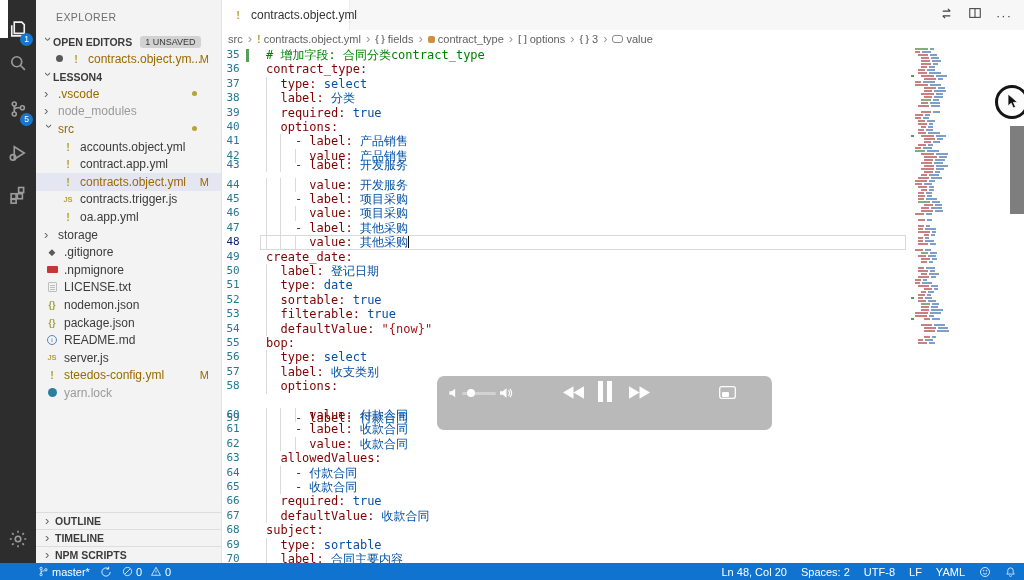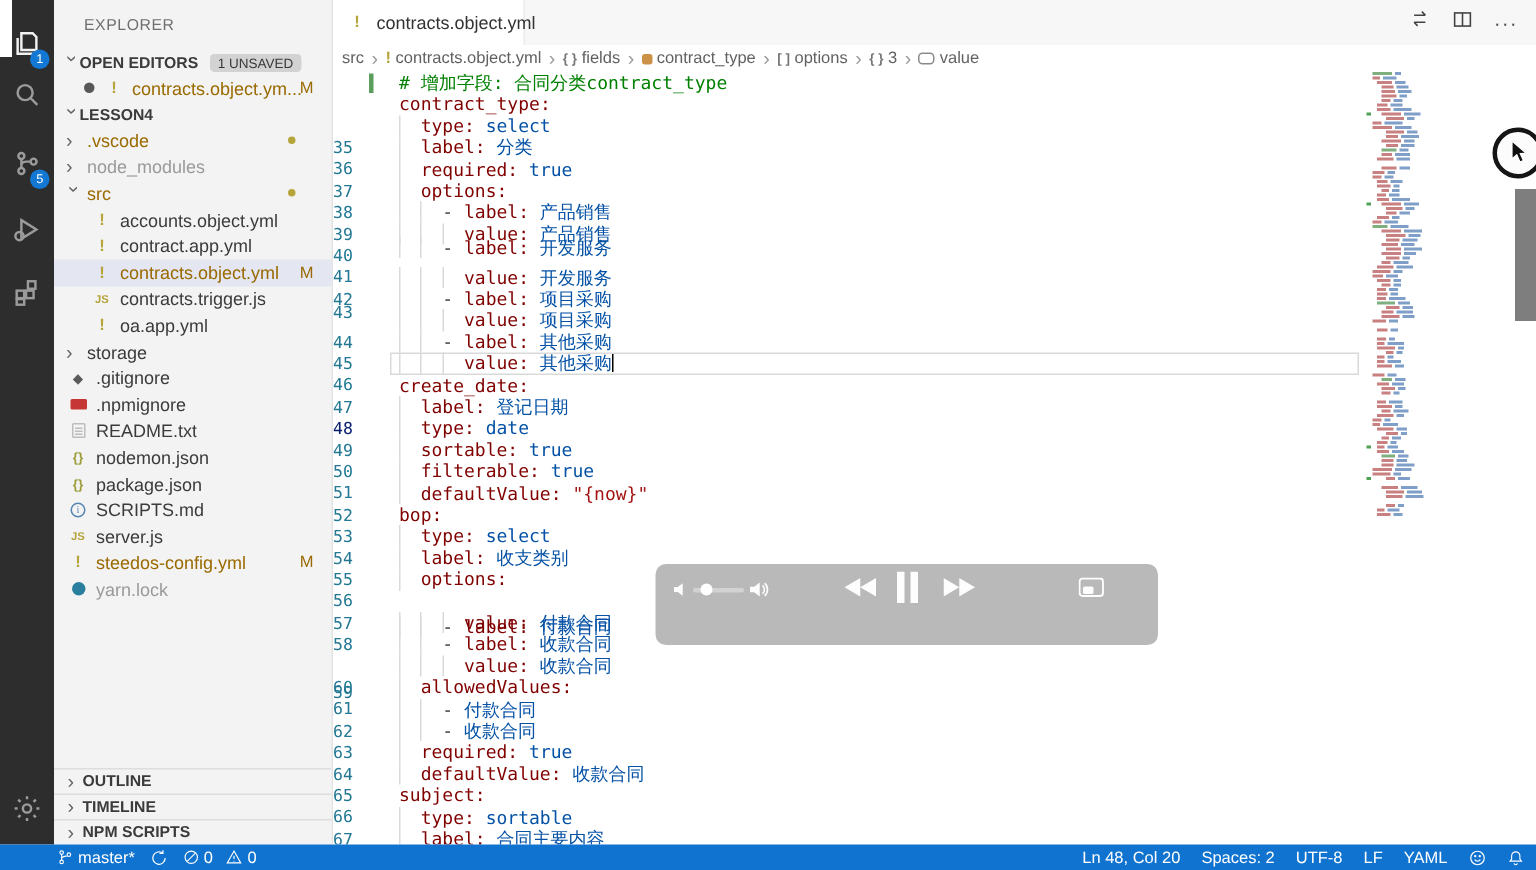--- a/index.html
+++ b/index.html
@@ -53,21 +53,21 @@
   #breadcrumbs { position:absolute; left:0; top:30px; width:100%; height:18px; display:flex; align-items:center; padding-left:6px; font-size:11px; color:#616161; gap:3px; }
   .bc-sep { color:#9a9a9a; font-size:13px; margin:0 2px; line-height:10px; }
   .bc-item { display:flex; align-items:center; gap:3px; cursor:pointer; }
   .bc-braces { color:#767676; font-size:9px; font-weight:bold; }
   .bc-field { width:7px; height:7px; background:#cb9146; border-radius:2px; }
   .bc-str { width:11px; height:8px; border:1px solid #8a8a8a; border-radius:3px; }
 
   
   #code-area { position:absolute; left:0; top:48px; width:802px; height:515px; overflow:hidden; font-family:"DejaVu Sans Mono", monospace; font-size:12px; }
   .code-line { position:absolute; left:0; width:100%; height:14.4px; line-height:14.4px; white-space:pre; cursor:text; }
-  .code-line .ln { position:absolute; left:0; width:22px; text-align:left; color:#237893; font-size:11px;margin-top:44px; }
+  .code-line .ln { position:absolute; left:0; width:22px; text-align:center; color:#237893; font-size:11px; }
   .code-line.current .ln { color:#0b216f; }
   .gitbar { position:absolute; left:24px; top:1px; width:3px; height:13px; background:#5b9e5b; }
   .code-text { position:absolute; left:44px; }
   .cl-box { position:absolute; left:38px; width:646px; height:14.4px; border:1px solid #d9d9d9; }
   .g { display:inline-block; width:14.45px; border-left:1px solid #dadada; }
   .tk-c { color:#008000; } .tk-k { color:#800000; } .tk-v { color:#0451a5; }
   .tk-s { color:#a31515; } .tk-d { color:#3b3b3b; }
   .caret { display:inline-block; width:1.5px; height:12px; background:#000; vertical-align:-2px; }
 
   
@@ -224,35 +224,35 @@
         <div class="row" style="top: 261px; padding-left: 8px;">
           <span class="ficon">
             <span class="i-npm"></span>
           </span>
           <span class="label ">.npmignore</span>
         </div>
         <div class="row" style="top: 278.6px; padding-left: 8px;">
           <span class="ficon">
             <span class="i-txt"></span>
           </span>
-          <span class="label ">README.txt</span>
+          <span class="label ">LICENSE.txt</span>
         </div>
         <div class="row" style="top: 296.2px; padding-left: 8px;">
           <span class="ficon i-json">{}</span>
           <span class="label ">nodemon.json</span>
         </div>
         <div class="row" style="top: 313.8px; padding-left: 8px;">
           <span class="ficon i-json">{}</span>
           <span class="label ">package.json</span>
         </div>
         <div class="row" style="top: 331.4px; padding-left: 8px;">
           <span class="ficon">
             <span class="i-info">i</span>
           </span>
-          <span class="label ">SCRIPTS.md</span>
+          <span class="label ">README.md</span>
         </div>
         <div class="row" style="top: 349px; padding-left: 8px;">
           <span class="ficon i-js">JS</span>
           <span class="label ">server.js</span>
         </div>
         <div class="row" style="top: 366.6px; padding-left: 8px;">
           <span class="ficon i-yaml">!</span>
           <span class="label mod">steedos-config.yml</span>
           <span class="m-badge">M</span>
         </div>

